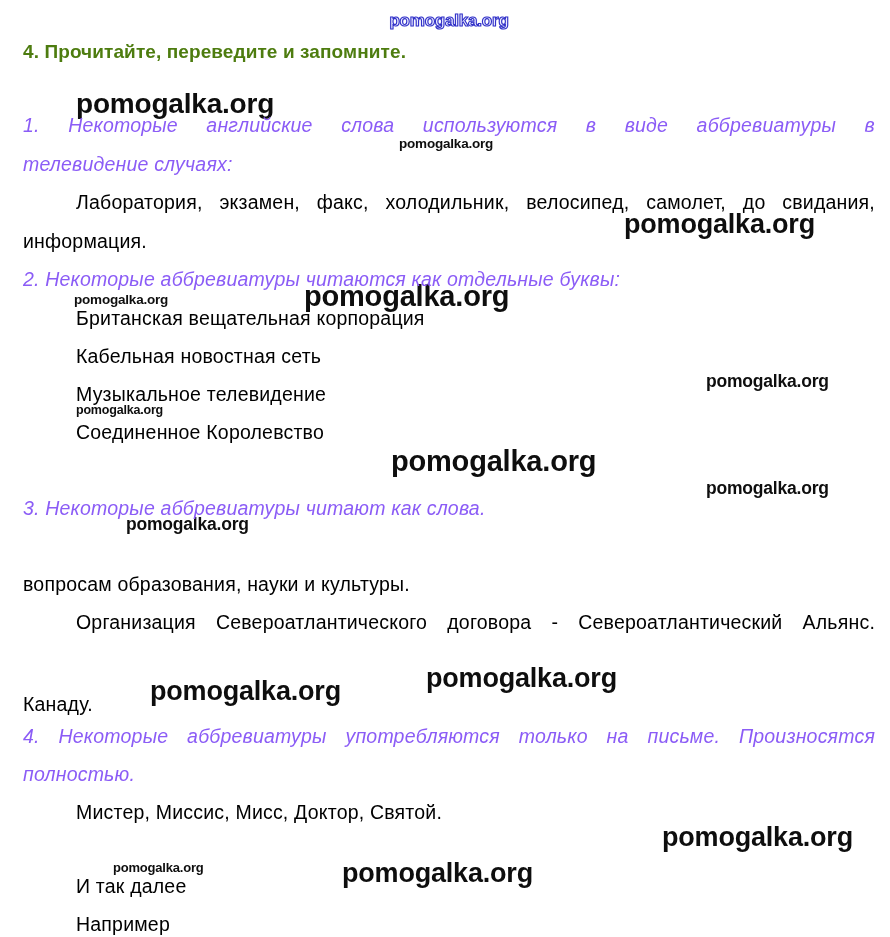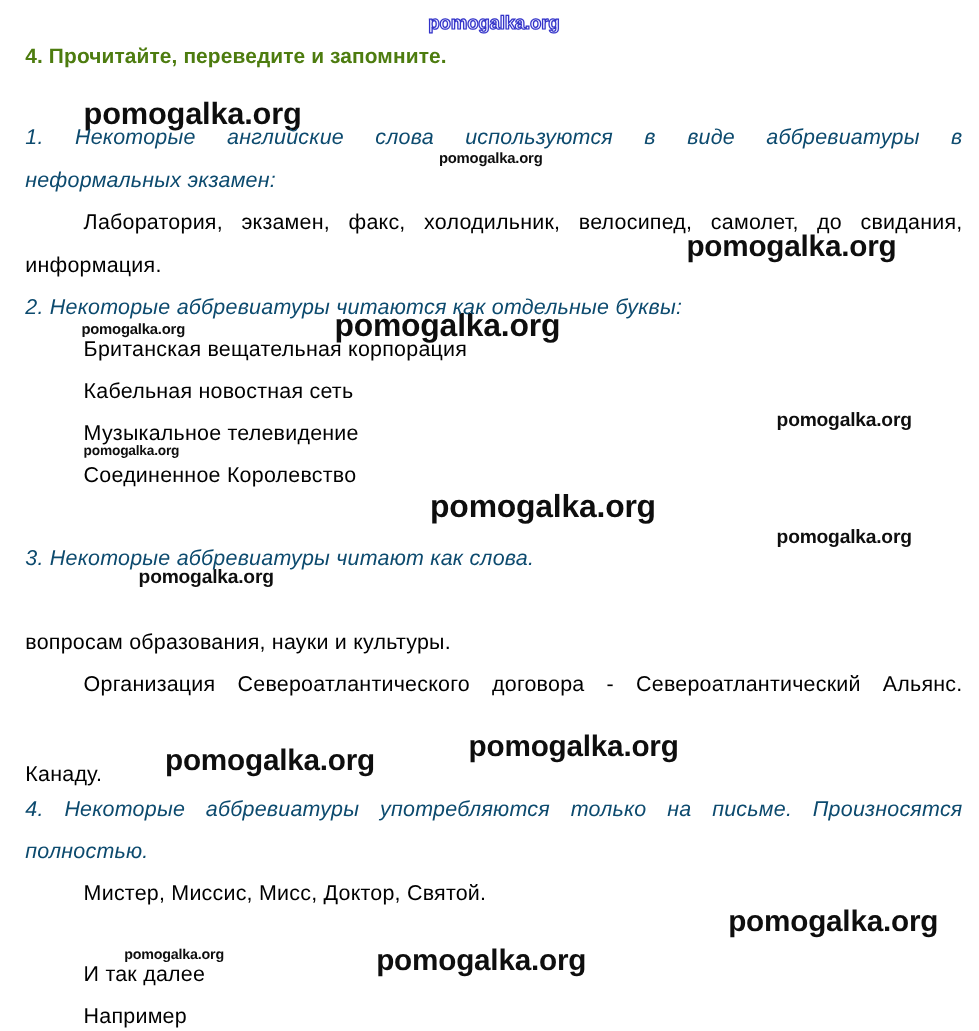--- a/index.html
+++ b/index.html
@@ -14,21 +14,21 @@
 
   
   .ln {
     position: absolute;
     font-size: 19.5px;
     line-height: 24px;
     color: #000000;
     white-space: nowrap;
     letter-spacing: 0.2px;
   }
-  .it { font-style: italic; color: #0c4a6e; }
+  .it { font-style: italic; color: #8b5cf6; }
   .title-ln {
     font-weight: bold;
     font-style: normal;
     color: #4d7c0f;
     font-size: 19px;
     letter-spacing: 0.1px;
   }
   .stretch {
     white-space: normal;
     text-align: justify;
@@ -82,21 +82,21 @@
   <div class="wm wm-md" style="left:118px;top:506px;font-size:17.5px;">pomogalka.org</div>
   <div class="wm wm-xl" style="left:418px;top:655px;font-size:27px;">pomogalka.org</div>
   <div class="wm wm-xl" style="left:142px;top:668px;font-size:27px;">pomogalka.org</div>
   <div class="wm wm-xl" style="left:654px;top:814px;font-size:27px;">pomogalka.org</div>
   <div class="wm wm-sm" style="left:105px;top:852px;font-size:13px;">pomogalka.org</div>
   <div class="wm wm-xl" style="left:334px;top:850px;font-size:27px;">pomogalka.org</div>
 
   <div class="ln title-ln" style="left:15px;top:32px;">4. Прочитайте, переведите и запомните.</div>
 
   <div class="ln it stretch" style="left:15px;top:105px;width:860px;">1. Некоторые английские слова используются в виде аббревиатуры в</div>
-  <div class="ln it" style="left:15px;top:144px;">неформальных экзамен:</div>
+  <div class="ln it" style="left:15px;top:144px;">телевидение случаях:</div>
   <div class="ln stretch" style="left:68px;top:182px;width:807px;">Лаборатория, экзамен, факс, холодильник, велосипед, самолет, до свидания,</div>
   <div class="ln" style="left:15px;top:221px;">информация.</div>
 
   <div class="ln it" style="left:15px;top:259px;">2. Некоторые аббревиатуры читаются как отдельные буквы:</div>
   <div class="ln" style="left:68px;top:298px;">Британская вещательная корпорация</div>
   <div class="ln" style="left:68px;top:374px;">Музыкальное телевидение</div>
   <div class="ln" style="left:68px;top:336px;">Кабельная новостная сеть</div>
   <div class="ln" style="left:68px;top:412px;">Соединенное Королевство</div>
 
   <div class="ln it" style="left:15px;top:488px;">3. Некоторые аббревиатуры читают как слова.</div>

